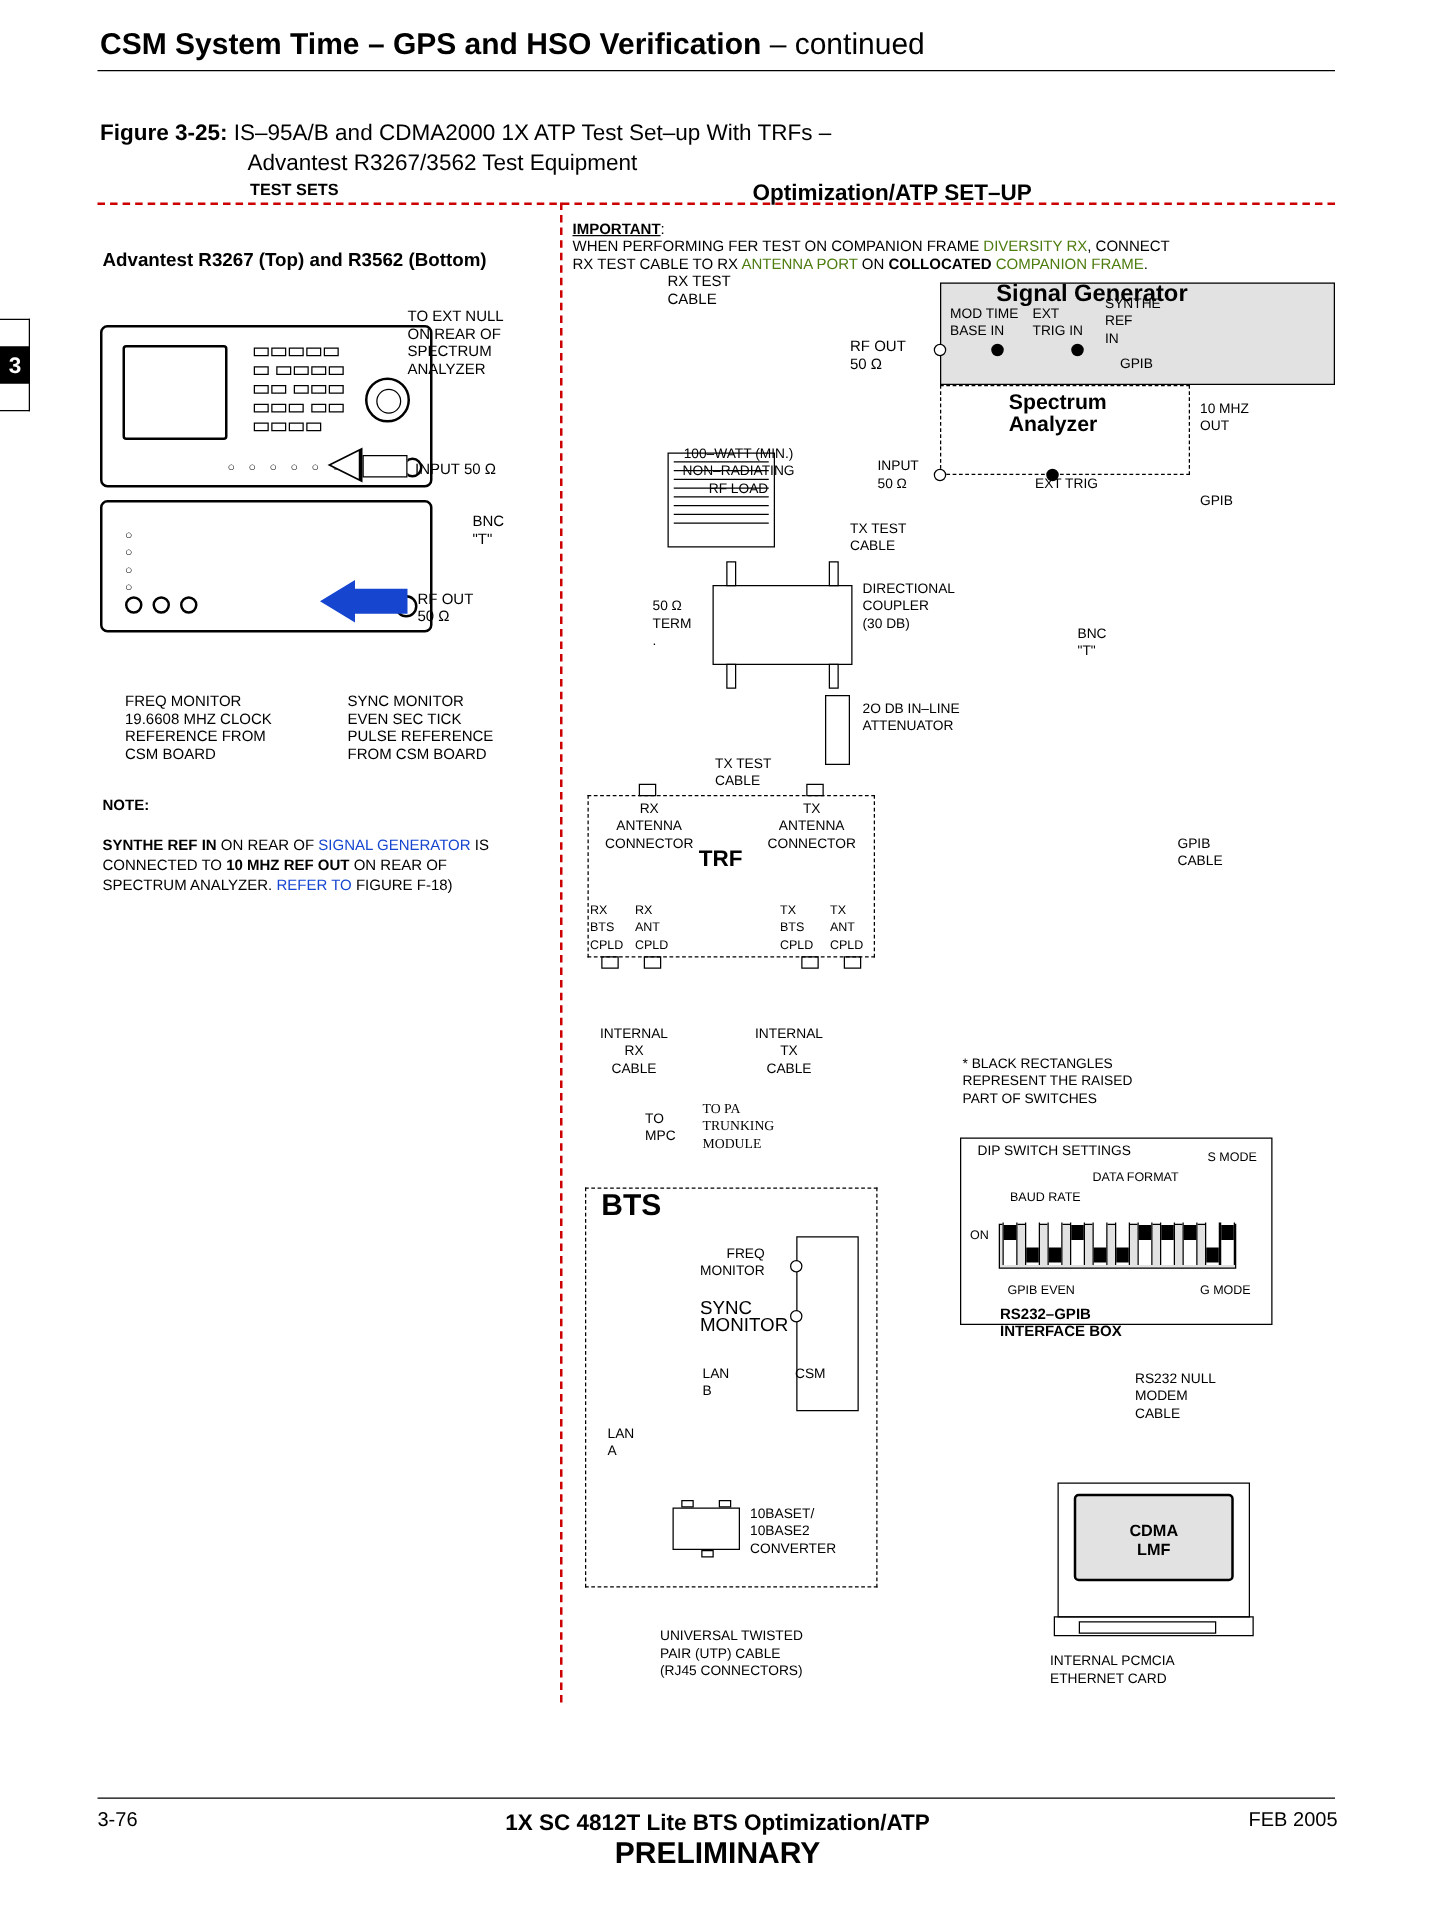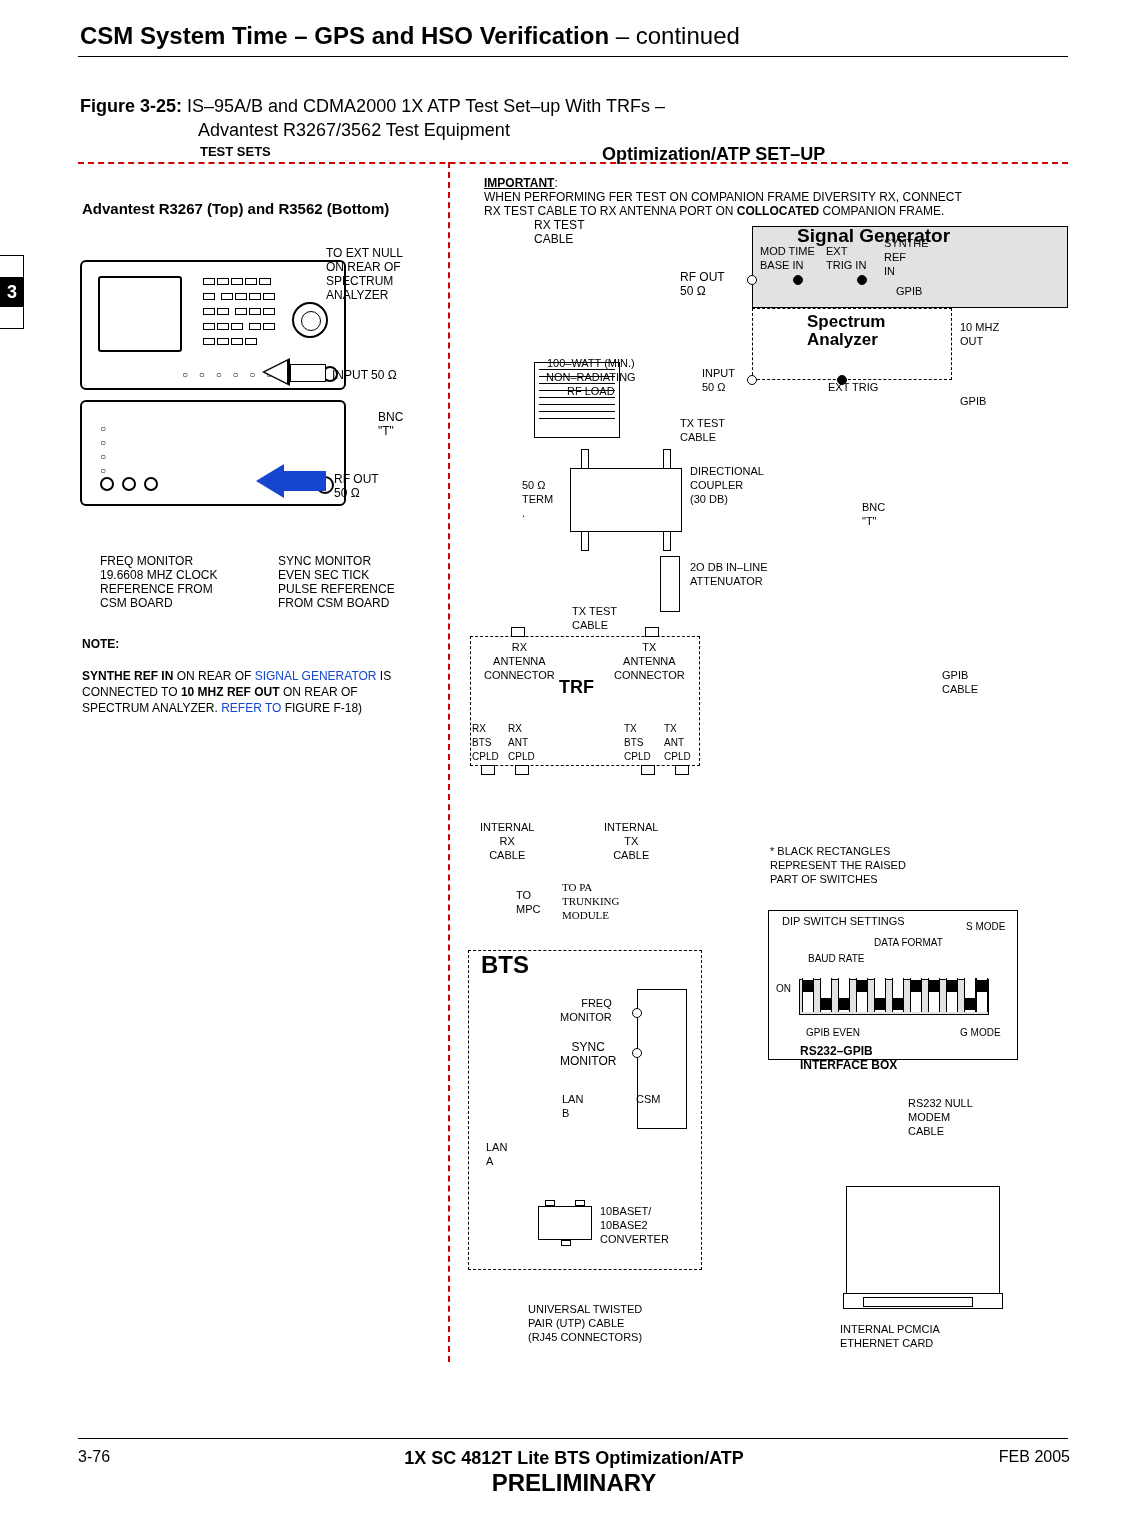--- a/index.html
+++ b/index.html
@@ -180,24 +180,24 @@
   .lbl { position:absolute; font-size:12px; line-height:14px; }
 
   .note-box{
     position:absolute; top:636px; left:82px; width:330px; font-size:12px; line-height:16px;
   }
   .note-box .nt{ font-weight:bold; }
   .note-box .blue{ color:#1646d0; }
 
   
   .imp{
-    position:absolute; top:176px; left:458px; width:600px; font-size:12px; line-height:14px;margin-left:26px;
+    position:absolute; top:176px; left:458px; width:600px; font-size:12px; line-height:14px;
   }
   .imp u{ text-decoration:underline; font-weight:bold;}
-  .imp .blue{ color:#000000; }
+  .imp .blue{ color:#4d7c0f; }
 
   .siggen{
     position:absolute; top:226px; left:752px; width:316px; height:82px; background:#e2e2e2; border:1px solid #000;
   }
   .siggen-title{ position:absolute; top:-2px; left:44px; font-weight:bold; font-size:19px;}
   .specan{
     position:absolute; top:308px; left:752px; width:200px; height:72px; border:1px dashed #000;
   }
   .specan-title{ position:absolute; top:4px; left:54px; font-weight:bold; font-size:17px; line-height:18px;}
   .port-dot{ width:10px; height:10px; border:1.5px solid #000; border-radius:50%; background:#fff; position:absolute;}
@@ -450,21 +450,21 @@
 
 <div class="bts-box">
   <div class="bts-lbl">BTS</div>
   <div class="csm-box">
     <div class="port-dot" style="top:18px; left:-6px;"></div>
     <div class="port-dot" style="top:58px; left:-6px;"></div>
   </div>
 </div>
 <div class="lbl" style="top:996px; left:560px; white-space:pre; font-size:11px; text-align:right;">FREQ
 MONITOR</div>
-<div class="lbl" style="top:1040px; left:560px; white-space:pre; font-size:12px; text-align:center;">SYNC
+<div class="lbl" style="top:1040px; left:560px; white-space:pre; font-size:15px; text-align:left;">SYNC
 MONITOR</div>
 <div class="lbl" style="top:1092px; left:562px; white-space:pre; font-size:11px;">LAN
 B</div>
 <div class="lbl" style="top:1092px; left:636px; font-size:11px;">CSM</div>
 <div class="lbl" style="top:1140px; left:486px; white-space:pre; font-size:11px;">LAN
 A</div>
 
 <div class="lan-conv">
   <div class="p" style="top:-7px; left:6px;"></div>
   <div class="p" style="top:-7px; right:6px;"></div>
@@ -545,20 +545,22 @@
       <div class="slot"></div>
       <div class="handle" style="bottom:2px;"></div>
     </div>
   <div class="dip-sw" style="left:176px;">
       <div class="slot"></div>
       <div class="handle" style="top:2px;"></div>
     </div>
 </div>
 
 <div class="cdma-box">
+  <div class="cdma-scr" style="white-space:pre;">CDMA
+LMF</div>
   <div class="cdma-base"></div>
   <div class="cdma-slot"></div>
 </div>
 <div class="lbl" style="top:1322px; left:840px; white-space:pre; font-size:11px;">INTERNAL PCMCIA
 ETHERNET CARD</div>
 
 <div class="hr-bot"></div>
 <div class="foot-left">3-76</div>
 <div class="foot-center">
   <span>1X SC 4812T Lite BTS Optimization/ATP</span>

